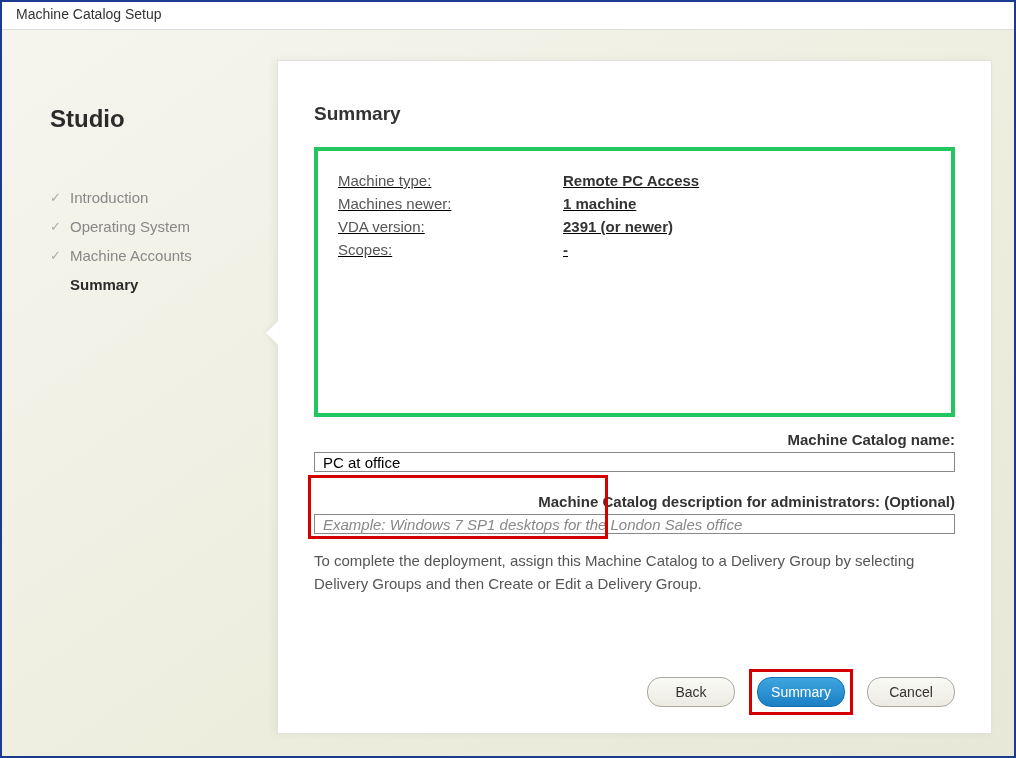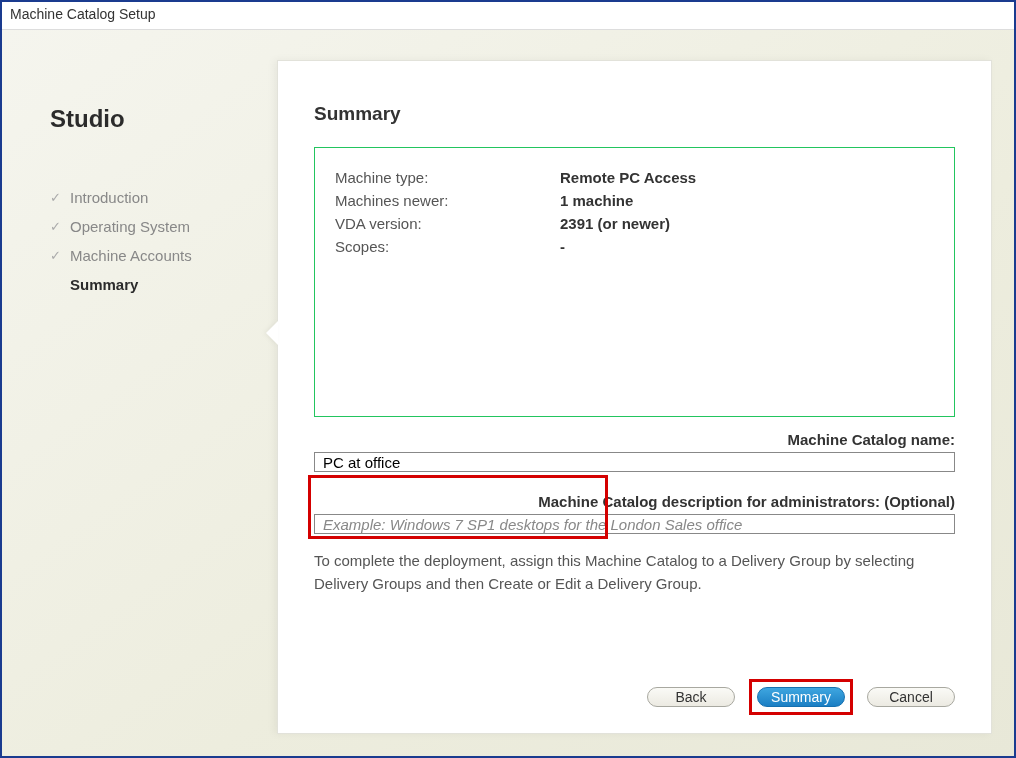--- a/index.html
+++ b/index.html
@@ -11,21 +11,21 @@
       font-family: "Segoe UI", Tahoma, sans-serif;
       background: #fff;
       width: 1016px;
       height: 758px;
       border: 2px solid #1a3b8f;
       position: relative;
       overflow: hidden;
     }
     .titlebar {
       height: 28px;
-      padding: 4px 8px;
+      padding: 4px 14px;
       font-size: 14px;
       color: #333;
       border-bottom: 1px solid #ddd;
       background: #fff;
     }
     .content-area {
       position: absolute;
       top: 28px;
       left: 0;
       right: 0;
@@ -91,24 +91,25 @@
       border-right: 12px solid #ffffff;
       filter: drop-shadow(-2px 0 2px rgba(0,0,0,0.05));
     }
     .panel-heading {
       font-size: 19px;
       font-weight: 600;
       color: #333;
       margin-bottom: 22px;
     }
     .summary-box {
-      border: 1px solid #22c55e;
+      border: 4px solid #22c55e;
       padding: 18px 20px;
       height: 270px;
       margin-bottom: 14px;
+      text-decoration: underline;
     }
     .summary-row {
       display: flex;
       font-size: 15px;
       padding: 3px 0;
     }
     .summary-label {
       width: 225px;
       color: #555;
     }
@@ -151,21 +152,21 @@
     .button-row {
       position: absolute;
       bottom: 24px;
       right: 36px;
       display: flex;
       gap: 20px;
       align-items: center;
     }
     .btn {
       min-width: 88px;
-      height: 20px;
+      height: 30px;
       border: 1px solid #a8a8a0;
       background: linear-gradient(#fafaf6, #eceae2);
       font-size: 14px;
       color: #333;
       border-radius: 14px;
       cursor: pointer;
       font-family: inherit;
     }
     .btn-primary {
       background: linear-gradient(#3ea6e0, #1b7fc4);

